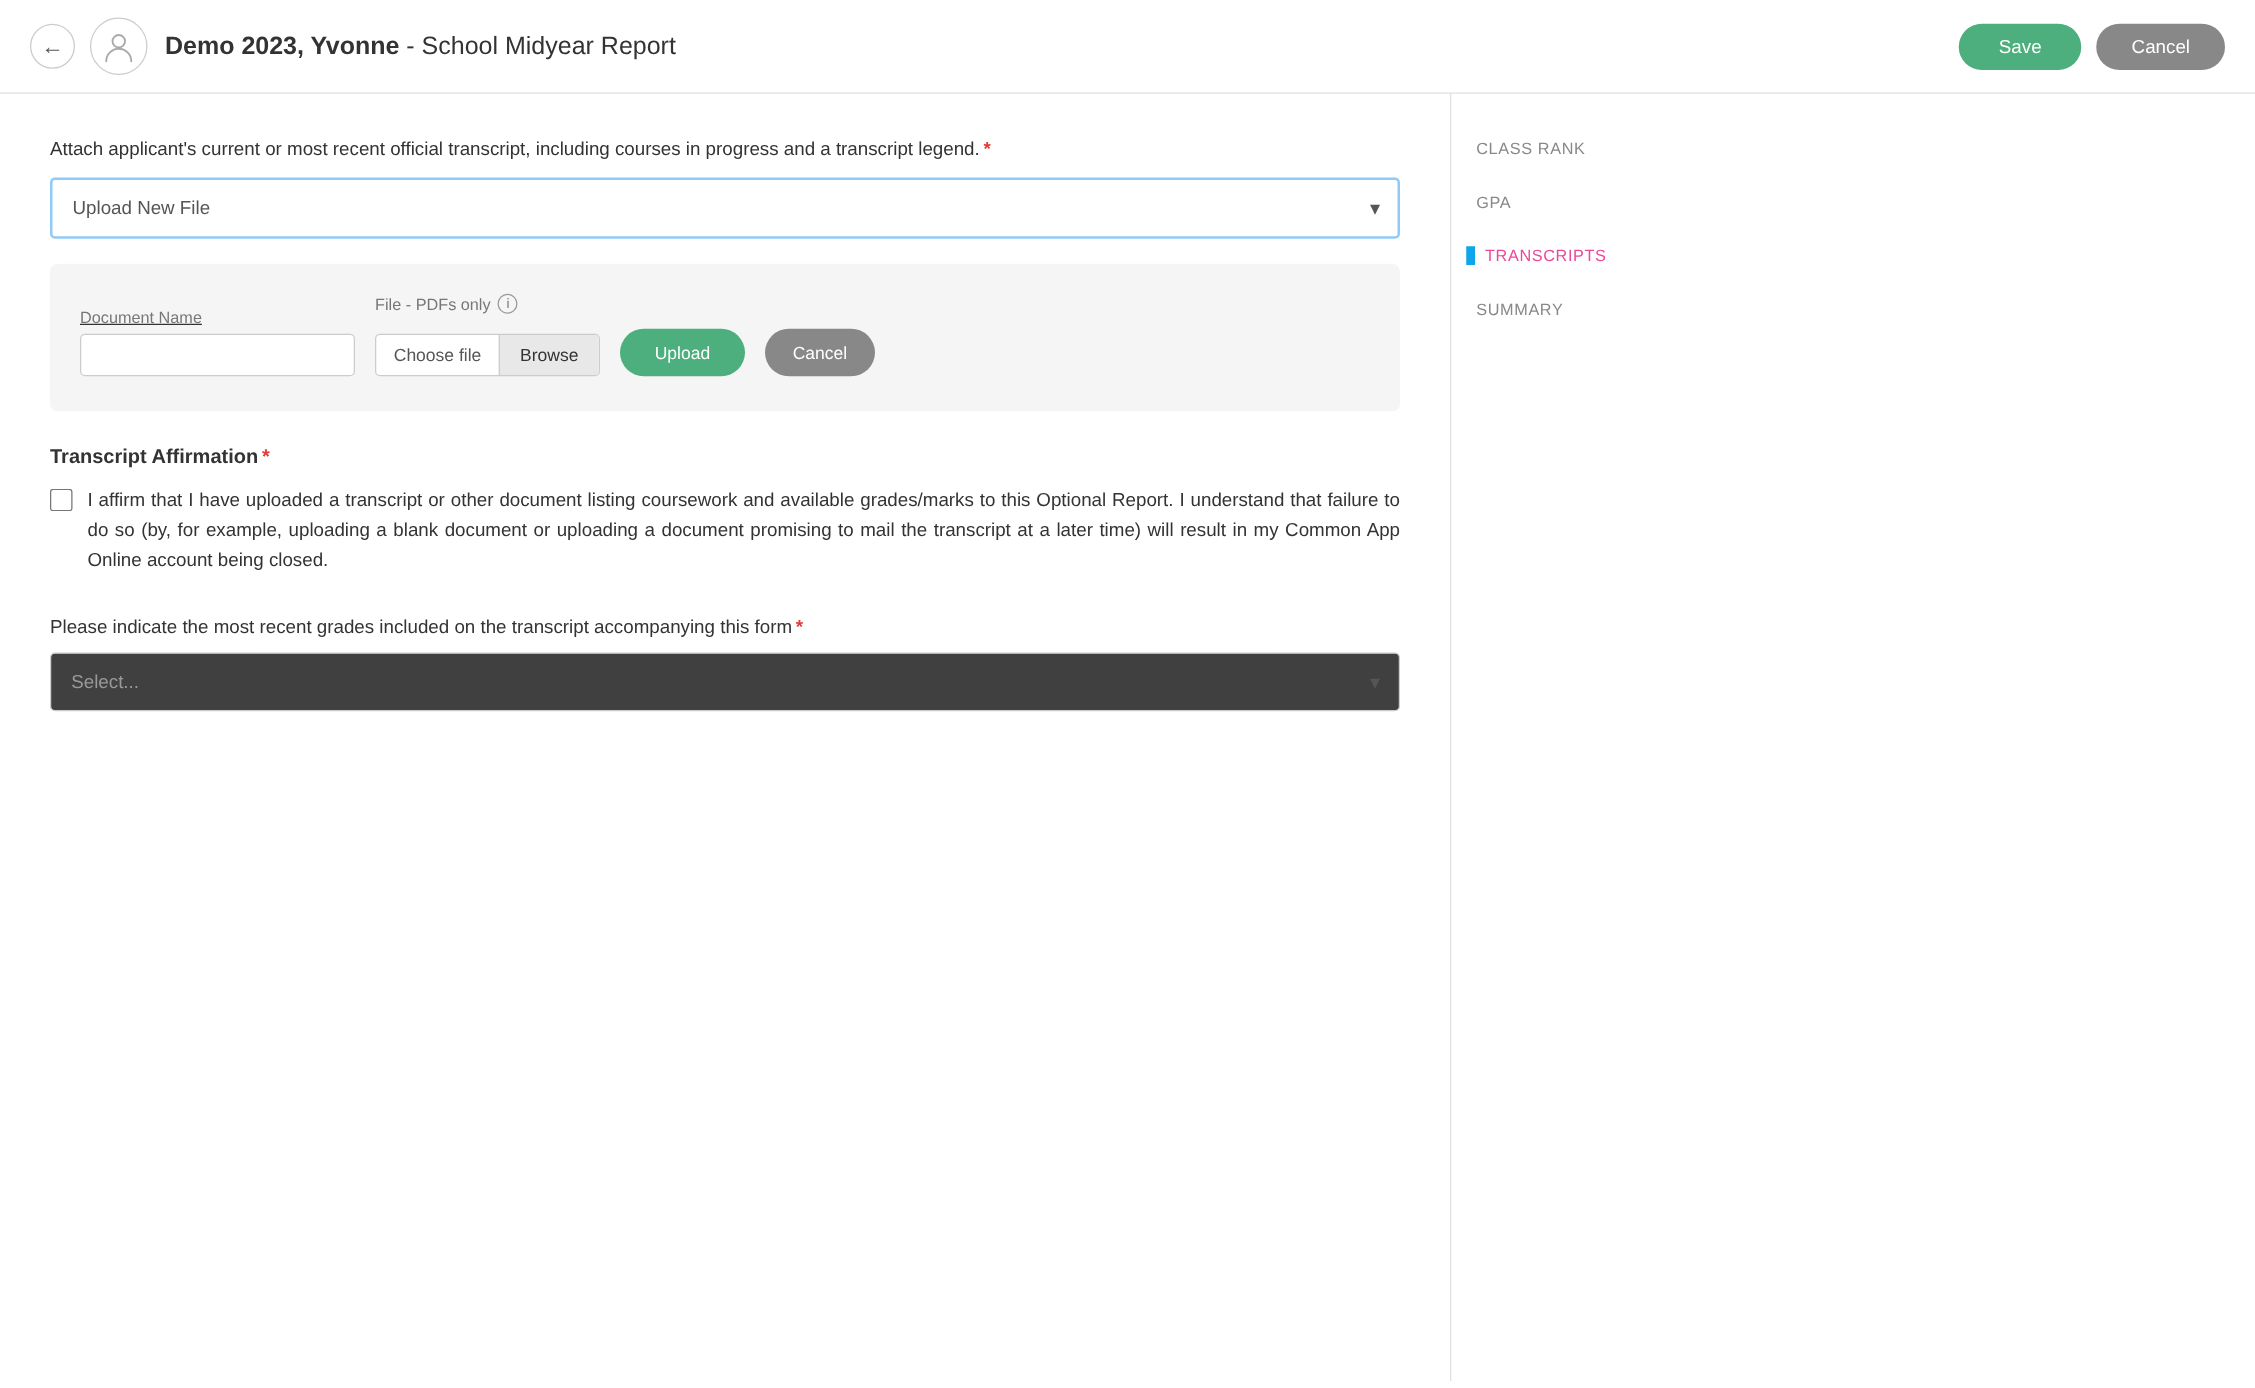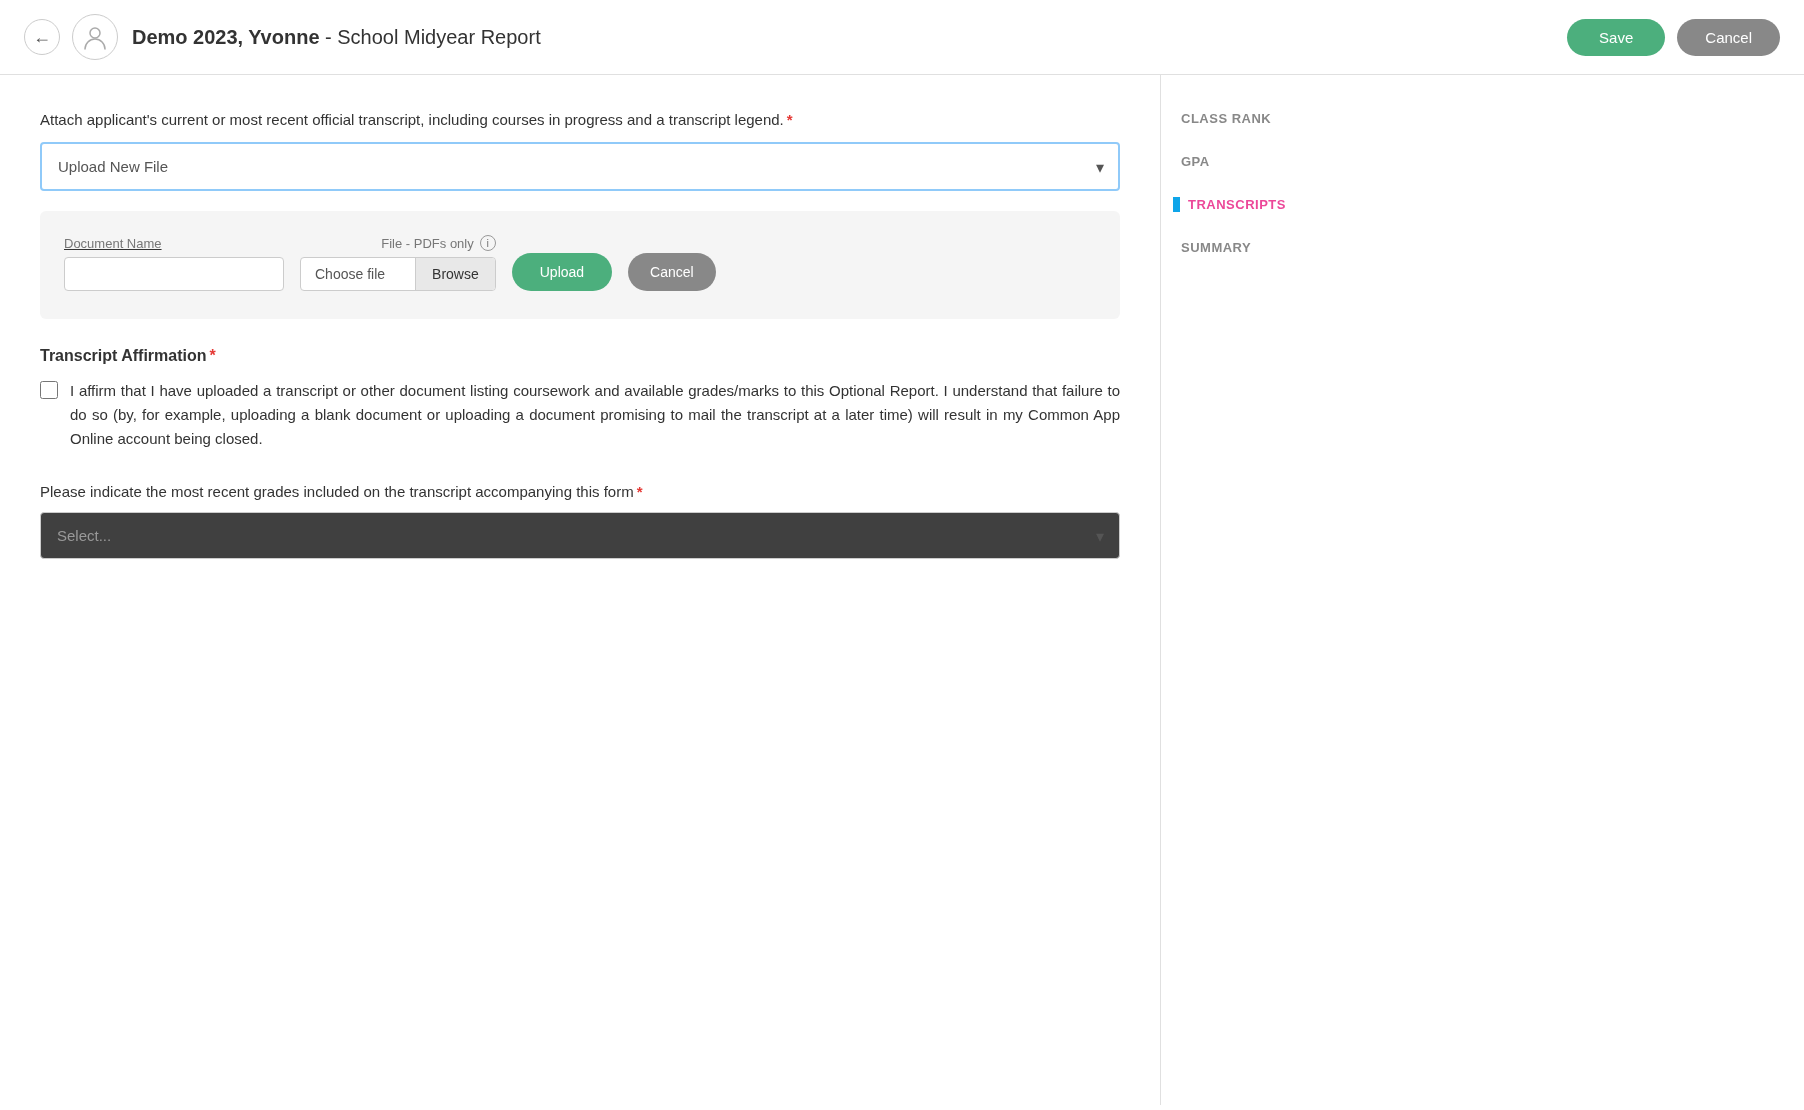--- a/index.html
+++ b/index.html
@@ -129,39 +129,38 @@
       padding: 8px 10px;
       border: 1px solid #ccc;
       border-radius: 4px;
       font-size: 14px;
       background: #fff;
     }
     .file-group { display: flex; flex-direction: column; }
     .file-label {
       font-size: 13px;
       color: #777;
-      margin-bottom: 6px;
-      display: flex; align-items: center; gap: 6px; justify-content: flex-end;
+      margin-bottom: 16px;
+      display: flex; align-items: center; gap: 6px;
     }
     .info-icon {
       width: 16px; height: 16px;
       border-radius: 50%;
       border: 1px solid #999;
       display: inline-flex; align-items: center; justify-content: center;
       font-size: 11px;
       color: #777;
       cursor: pointer;
     }
     .file-input-row {
       display: flex;
       border: 1px solid #ccc;
       border-radius: 4px;
       overflow: hidden;
       background: #fff;
-      gap: 16px;
     }
     .file-choose {
       padding: 8px 14px;
       font-size: 14px;
       color: #555;
       border: none;
       background: transparent;
       flex: 1;
     }
     .file-browse {
@@ -257,21 +256,21 @@
       padding: 36px 20px;
       border-left: 1px solid #e0e0e0;
     }
     .sidebar-item {
       font-size: 13px;
       color: #888;
       margin-bottom: 28px;
       letter-spacing: 0.5px;
       cursor: pointer;
       text-transform: uppercase;
-      font-weight: 700;
+      font-weight: 400;
     }
     .sidebar-item.active {
       color: #ec4899;
       border-left: 7px solid #0ea5e9;
       padding-left: 8px;
       margin-left: -8px;
     }
   </style>
 </head>
 <body>

